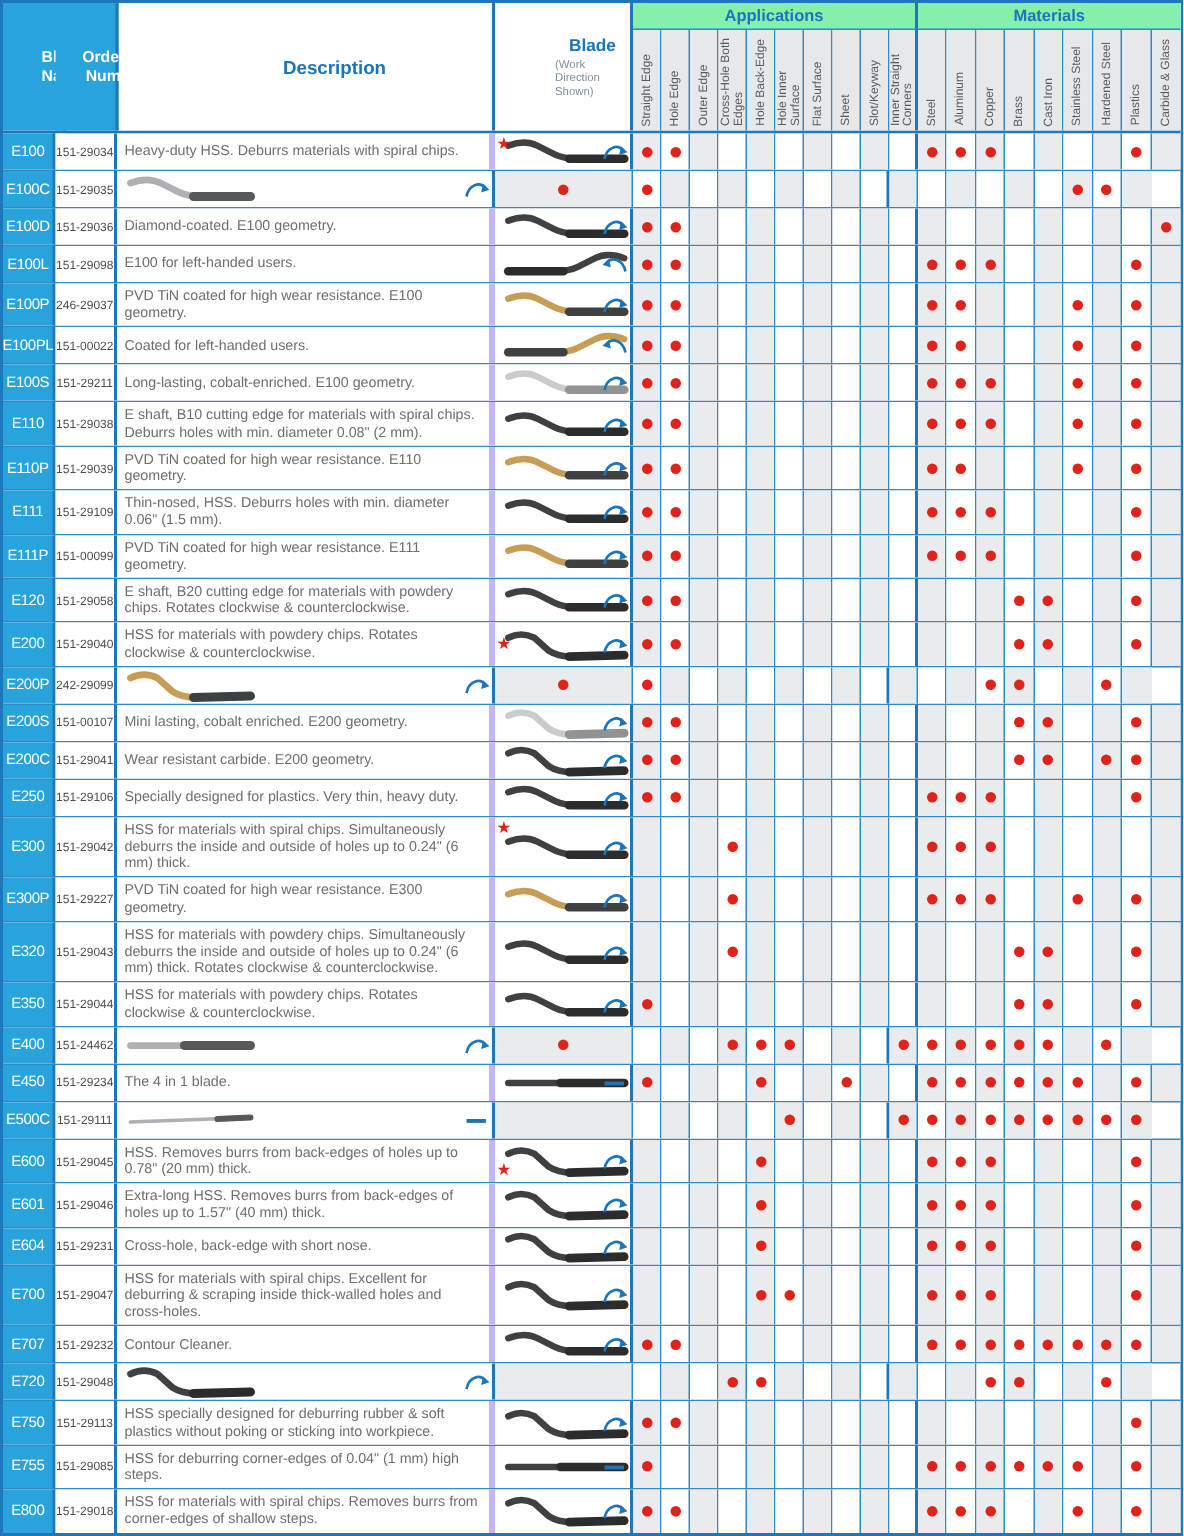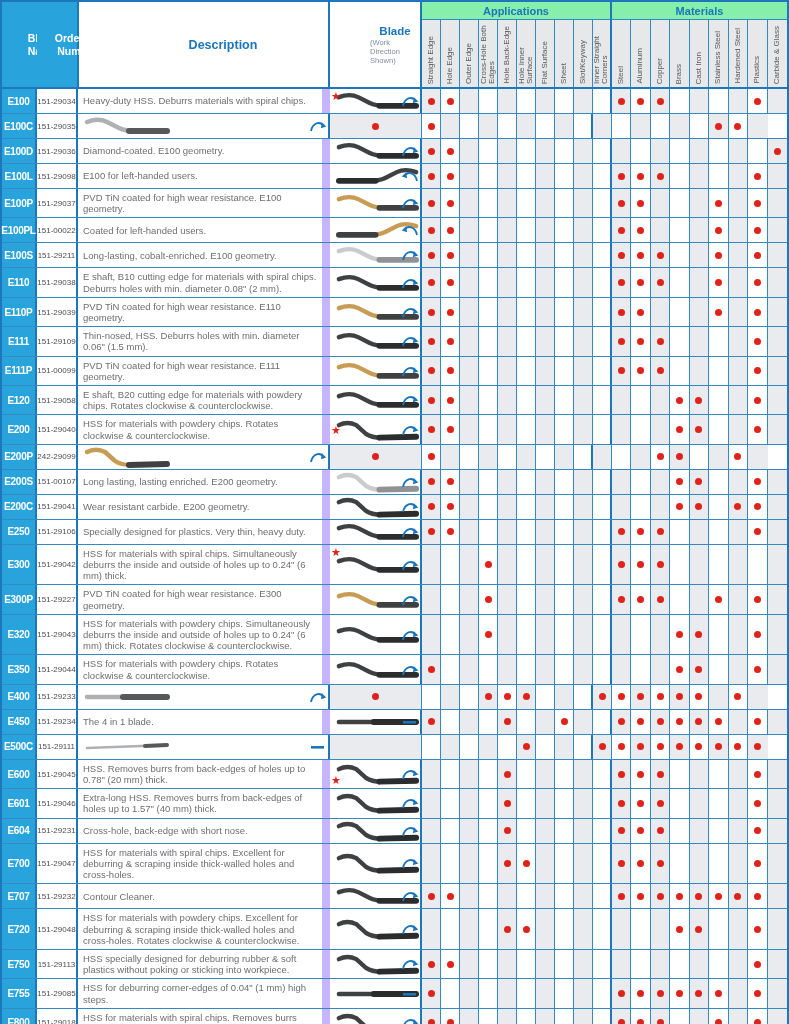--- a/index.html
+++ b/index.html
@@ -17,23 +17,23 @@
   .blade-head { flex-direction:column; color:#1b75bb; border-right:2px solid #1f77bb; background:#fff; }
   .blade-head .t1 { font-weight:bold; font-size:11.5px; }
   .blade-head .t2 { font-size:7.6px; color:#7d8fa3; margin-top:1px; }
   .group-head { color:#1b75bb; font-weight:bold; font-size:11px; border-bottom:1px solid #3388c6; border-right:1px solid #3388c6; background:#86efac; display:flex; align-items:center; justify-content:center; }
   .rot-cell { background:#e7e8ea; border-right:1px solid #3388c6; display:flex; align-items:flex-end; justify-content:center; padding:2px 0 3px 0; overflow:hidden; }
   .rot-cell span { writing-mode:vertical-rl; transform:rotate(180deg); font-size:8px; color:#58595b; line-height:1.05; max-height:60px; }
 
   
   .body-row { border-bottom:1px solid #3388c6; min-height:24px; }
   .body-row:last-child { border-bottom:none; }
-  .name-cell { background:#29a3dc; color:#fff; font-weight:bold; font-size:10px; letter-spacing:-0.3px; display:flex; align-items:center; justify-content:center; border-right:2px solid #1f77bb; }
+  .name-cell { background:#29a3dc; color:#fff; font-weight:normal; font-size:10px; letter-spacing:-0.3px; display:flex; align-items:center; justify-content:center; border-right:2px solid #1f77bb; }
   .ord-cell { font-size:8px; color:#4d4d4f; display:flex; align-items:center; justify-content:center; border-right:2px solid #1f77bb; background:#fff; }
-  .desc-cell { font-size:9.5px; color:#6d6e71; line-height:1.18; padding:3px 5px; display:flex; align-items:center; border-right:8px solid #c4b5fd; background:#fff; }
+  .desc-cell { font-size:9.5px; color:#6d6e71; line-height:1.18; padding:3px 5px; display:flex; align-items:center; border-right:4px solid #c4b5fd; background:#fff; }
   .blade-cell { position:relative; border-right:2px solid #1f77bb; background:#fff; display:flex; align-items:center; }
   .blade-cell svg.blade { margin-left:5px; }
   .star { position:absolute; left:1px; color:#e0231a; font-size:11px; line-height:1; }
   .star.top { top:2px; } .star.mid { top:50%; transform:translateY(-50%);} .star.bot { bottom:2px; }
   .marker { position:absolute; right:1px; top:50%; transform:translateY(-50%); }
   .dotcell { border-right:1px solid #3388c6; display:flex; align-items:center; justify-content:center; }
   .dotcell.gray { background:#e9ebee; } .dotcell.white { background:#ffffff; }
   .dotcell.last-app { border-right:2px solid #1f77bb; }
   .dotcell:last-child { border-right:none; }
   .dot { width:7px; height:7px; border-radius:50%; background:#e0231a; }
@@ -302,21 +302,21 @@
           <div class="dotcell gray"></div>
           <div class="dotcell white"></div>
           <div class="dotcell gray"></div>
           <div class="dotcell white">
             <span class="dot"></span>
           </div>
           <div class="dotcell gray"></div>
         </div>
         <div class="grid-row body-row">
           <div class="name-cell">E100P</div>
-          <div class="ord-cell">151-29037</div>
+          <div class="ord-cell">246-29037</div>
           <div class="desc-cell">PVD TiN coated for high wear resistance. E100 geometry.</div>
           <div class="blade-cell">
             <svg class="blade" width="88" height="24" viewBox="0 0 88 24">
               <g>
                 <path d="M4,8 C12,5 18,5 24,8 L36,14 Q42,17 52,17 L84,17" fill="none" stroke="#c79c55" stroke-width="4.5" stroke-linecap="round"></path>
                 <path d="M46,17 L84,17" fill="none" stroke="#3f4042" stroke-width="6" stroke-linecap="round"></path>
               </g>
             </svg>
             <svg class="marker" width="18" height="16" viewBox="0 0 18 16">
               <g>
@@ -801,21 +801,21 @@
           <div class="dotcell white"></div>
           <div class="dotcell gray"></div>
           <div class="dotcell white">
             <span class="dot"></span>
           </div>
           <div class="dotcell gray"></div>
         </div>
         <div class="grid-row body-row">
           <div class="name-cell">E200S</div>
           <div class="ord-cell">151-00107</div>
-          <div class="desc-cell">Long lasting, lasting enriched. E200 geometry.</div>
+          <div class="desc-cell">Mini lasting, cobalt enriched. E200 geometry.</div>
           <div class="blade-cell">
             <svg class="blade" width="88" height="24" viewBox="0 0 88 24">
               <g>
                 <path d="M4,7 C10,4 16,4 22,7 L32,16 Q38,20 48,20 L84,19" fill="none" stroke="#c9cbcd" stroke-width="4.5" stroke-linecap="round"></path>
                 <path d="M46,20 L84,19" fill="none" stroke="#909295" stroke-width="6" stroke-linecap="round"></path>
               </g>
             </svg>
             <svg class="marker" width="18" height="16" viewBox="0 0 18 16">
               <g>
                 <path d="M2,13 C3.5,5 11,2.5 15,8" fill="none" stroke="#1b75bb" stroke-width="1.8"></path>
@@ -1137,21 +1137,21 @@
           </div>
           <div class="dotcell white"></div>
           <div class="dotcell gray"></div>
           <div class="dotcell white">
             <span class="dot"></span>
           </div>
           <div class="dotcell gray"></div>
         </div>
         <div class="grid-row body-row">
           <div class="name-cell">E400</div>
-          <div class="ord-cell">151-29233</div>
+          <div class="ord-cell">151-24462</div>
           <div class="blade-cell">
             <svg class="blade" width="88" height="24" viewBox="0 0 88 24">
               <g>
                 <path d="M4,12 L84,12" fill="none" stroke="#aeb0b3" stroke-width="4.5" stroke-linecap="round"></path>
                 <path d="M40,12 L84,12" fill="none" stroke="#57585a" stroke-width="6" stroke-linecap="round"></path>
               </g>
             </svg>
             <svg class="marker" width="18" height="16" viewBox="0 0 18 16">
               <g>
                 <path d="M2,13 C3.5,5 11,2.5 15,8" fill="none" stroke="#1b75bb" stroke-width="1.8"></path>
@@ -1559,21 +1559,20 @@
             <span class="dot"></span>
           </div>
           <div class="dotcell white">
             <span class="dot"></span>
           </div>
           <div class="dotcell gray"></div>
         </div>
         <div class="grid-row body-row">
           <div class="name-cell">E720</div>
           <div class="ord-cell">151-29048</div>
-          <div class="desc-cell">HSS for materials with powdery chips. Excellent for deburring &amp; scraping inside thick-walled holes and cross-holes. Rotates clockwise &amp; counterclockwise.</div>
           <div class="blade-cell">
             <svg class="blade" width="88" height="24" viewBox="0 0 88 24">
               <g>
                 <path d="M4,7 C10,4 16,4 22,7 L32,16 Q38,20 48,20 L84,19" fill="none" stroke="#3f4042" stroke-width="4.5" stroke-linecap="round"></path>
                 <path d="M46,20 L84,19" fill="none" stroke="#2b2c2e" stroke-width="6" stroke-linecap="round"></path>
               </g>
             </svg>
             <svg class="marker" width="18" height="16" viewBox="0 0 18 16">
               <g>
                 <path d="M2,13 C3.5,5 11,2.5 15,8" fill="none" stroke="#1b75bb" stroke-width="1.8"></path>

